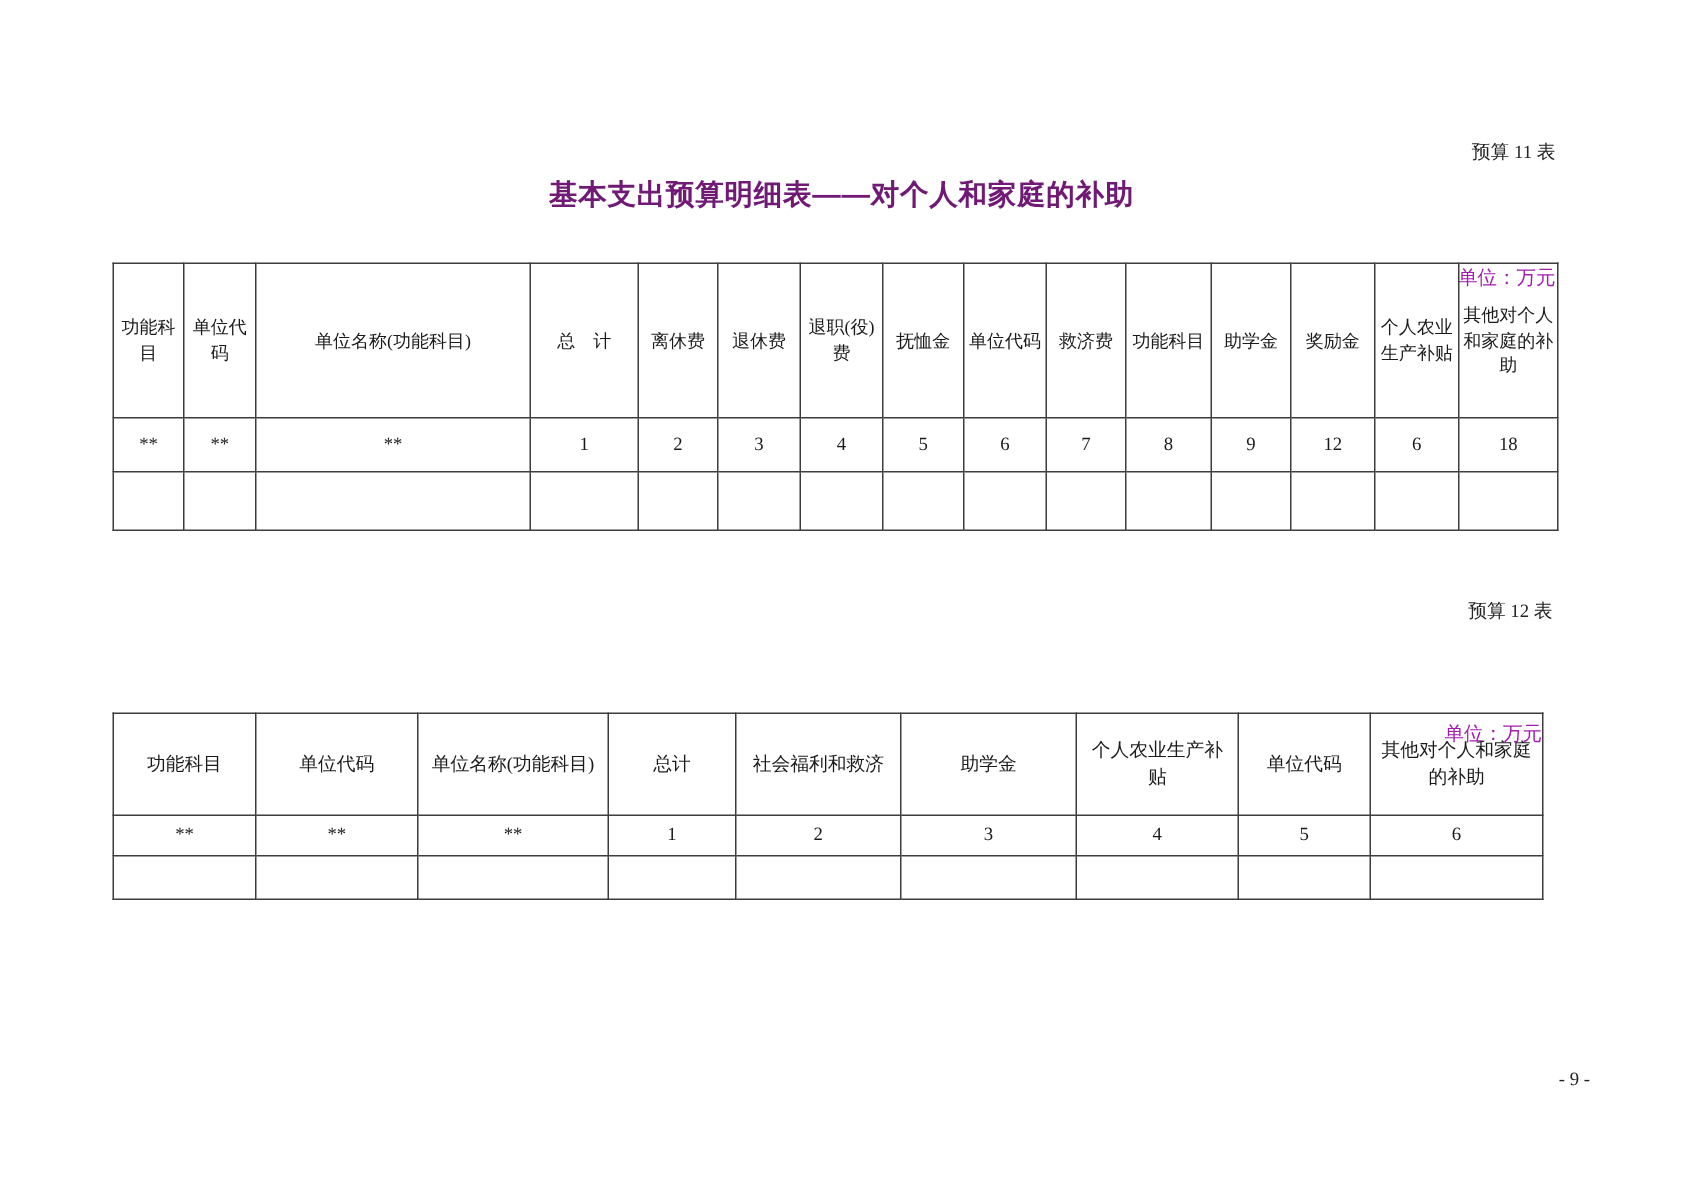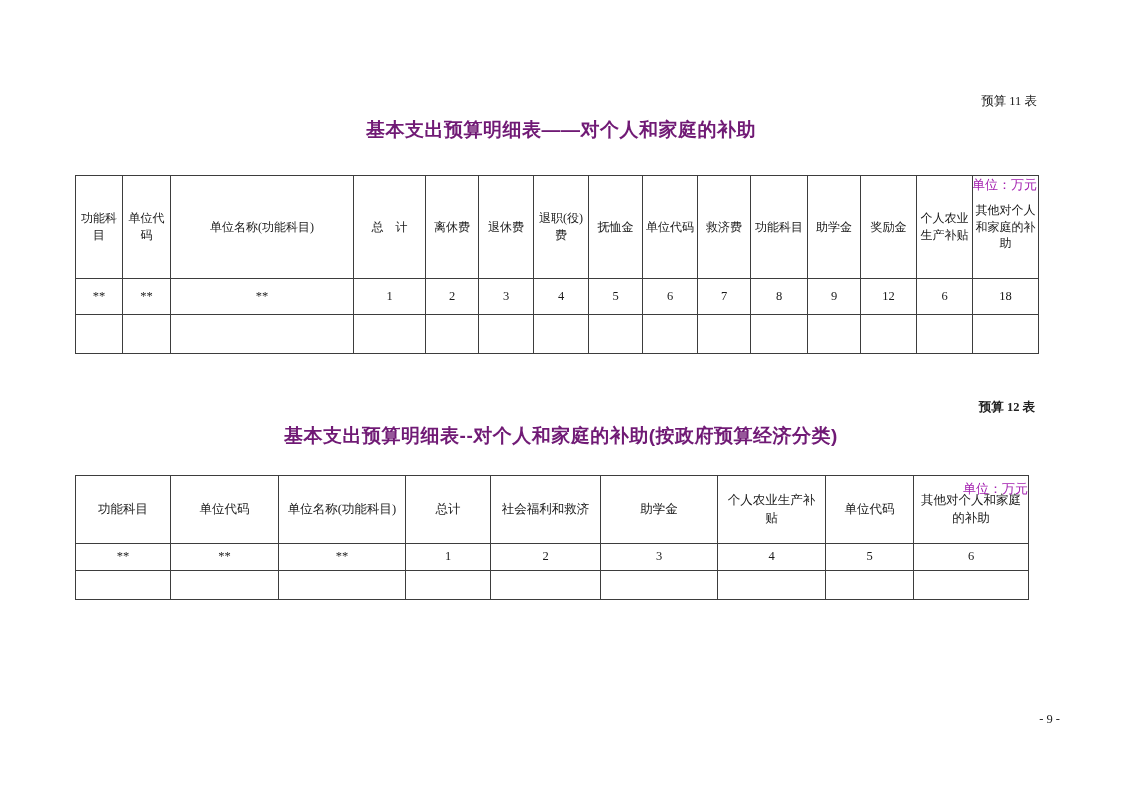--- a/index.html
+++ b/index.html
@@ -71,21 +71,21 @@
     position: absolute;
     right: 62px;
     top: 712px;
     font-size: 12.5px;
     color: #222;
     white-space: nowrap;
   }
   
   #label1 { right: 85px; top: 93px; }
   #unit1  { right: 85px; top: 152px; }
-  #label2 { right: 87px; top: 399px; font-weight: bold; }
+  #label2 { right: 87px; top: 399px; }
   #unit2  { right: 94px; top: 456px; }
   #title1 { top: 117px; }
   #title2 { top: 423px; }
 </style>
 </head>
 <body>
 
 <div class="page">
 
   <div class="corner-label" id="label1">预算 11 表</div>
@@ -159,21 +159,20 @@
       <td></td>
       <td></td>
       <td></td>
       <td></td>
       <td></td>
     </tr>
   </tbody>
     </table>
 
   <div class="corner-label" id="label2">预算 12 表</div>
-  <div class="doc-title" id="title2">基本支出预算明细表--对个人和家庭的补助(按政府预算经济分类)</div>
   <div class="unit-label" id="unit2">单位：万元</div>
 
   <table class="budget" id="table2">
     <colgroup>
       <col style="width:95px">
         <col style="width:108px">
         <col style="width:127px">
         <col style="width:85px">
       <col style="width:110px">
         <col style="width:117px">

